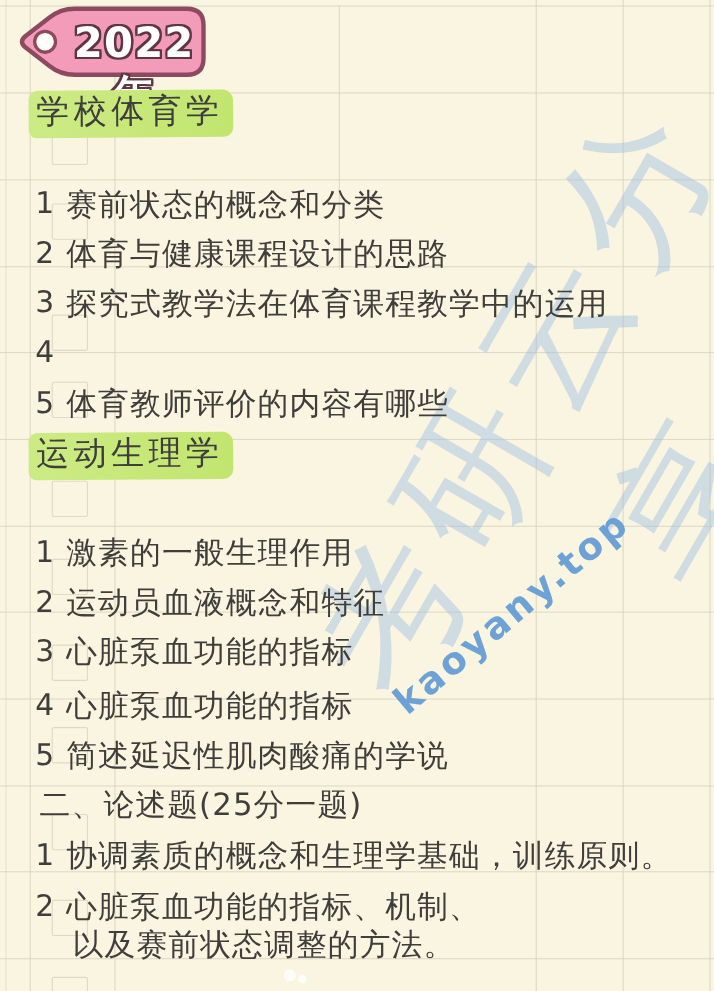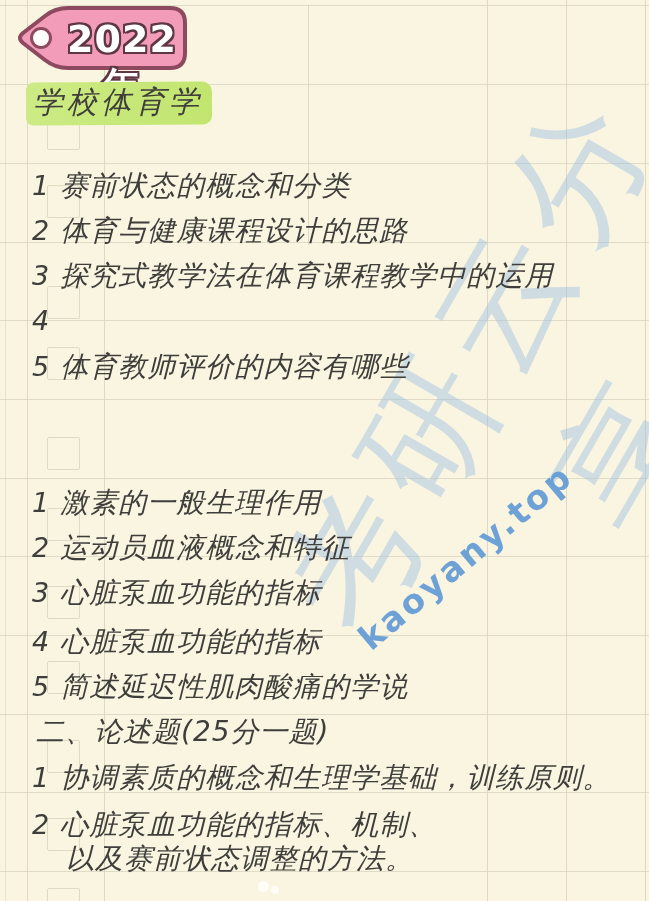--- a/index.html
+++ b/index.html
@@ -9,21 +9,21 @@
     background:#f9f5e1;
     overflow:hidden;
     font-family:"DejaVu Sans", sans-serif;
     color:#3f3e3b;
   }
   
   .hline{position:absolute;left:0;width:649px;height:1px;background:#dcd6c1;opacity:.85;}
   .vline{position:absolute;width:1px;background:#d8d2bc;opacity:.8;}
   .cell-box{position:absolute;left:47px;width:31px;height:31px;border:1px solid #c8c2ac;opacity:.55;border-radius:2px;}
   
-  .line{position:absolute;display:flex;align-items:flex-start;gap:10px;font-size:28px;line-height:38px;letter-spacing:1px;white-space:nowrap;font-style:italic;}
+  .line{position:absolute;display:flex;align-items:flex-start;gap:10px;font-size:28px;line-height:38px;letter-spacing:1px;white-space:nowrap;}
   .line .num{min-width:18px;font-size:27px;}
   .hl{background:linear-gradient(100deg,#cdeb85,#c2e56f);padding:1px 9px 4px 7px;border-radius:8px 10px 9px 7px;display:inline-block;transform:rotate(-.4deg);font-size:30px;letter-spacing:4px;}
   
   .year-tag{position:absolute;left:14px;top:4px;width:176px;height:68px;}
   .year-tag svg{position:absolute;left:0;top:0;}
   .year-tag .tag-label{
     position:absolute;left:48px;top:13px;width:120px;text-align:center;
     font-size:38px;font-weight:bold;color:#ffffff;letter-spacing:1px;
     text-shadow:-2px 0 #5e3644,2px 0 #5e3644,0 -2px #5e3644,0 2px #5e3644,
                 -2px -2px #5e3644,2px 2px #5e3644,-2px 2px #5e3644,2px -2px #5e3644;
@@ -115,20 +115,23 @@
 
   <div class="line" style="left:32px;top:302px">
     <span class="num">4</span>
   </div>
 
   <div class="line" style="left:32px;top:348px">
     <span class="num">5</span>
     <span>体育教师评价的内容有哪些</span>
   </div>
 
+  <div class="line" style="left:26px;top:393px">
+    <span class="hl">运动生理学</span>
+  </div>
 
 
   <div class="line" style="left:32px;top:484px">
     <span class="num">1</span>
     <span>激素的一般生理作用</span>
   </div>
 
   <div class="line" style="left:32px;top:529px">
     <span class="num">2</span>
     <span>运动员血液概念和特征</span>

